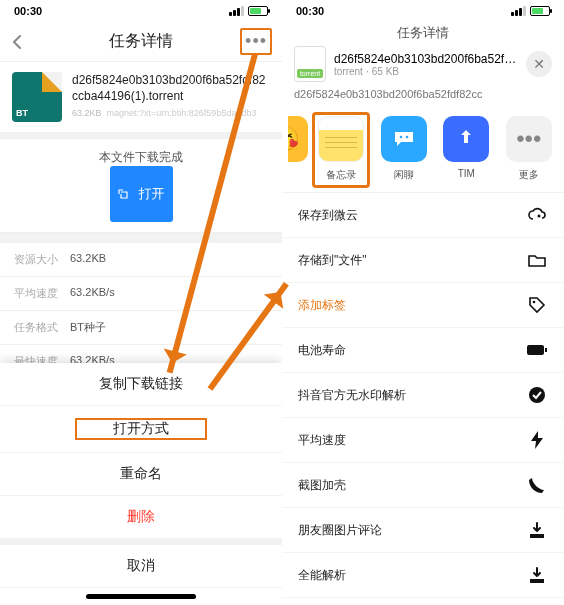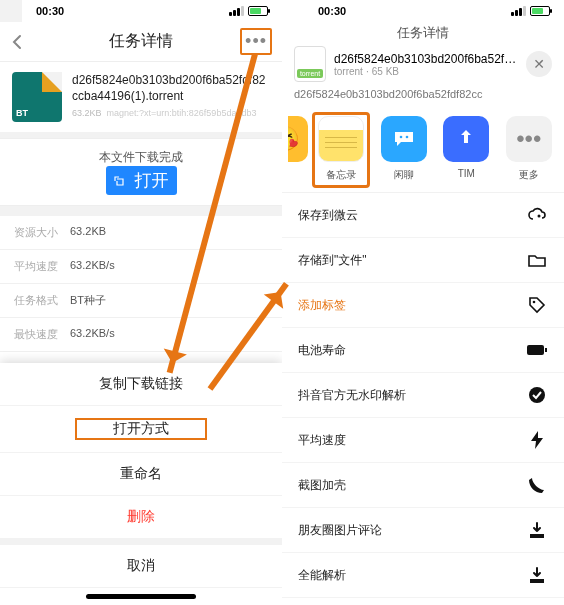--- a/index.html
+++ b/index.html
@@ -18,21 +18,20 @@
   
   .status-bar {
     height: 22px;
     display: flex;
     align-items: center;
     justify-content: space-between;
     padding: 0 14px;
     font-size: 11px;
     font-weight: 600;
     background: #fff;
-    margin-left: 22px;
   }
   .status-icons { display: flex; align-items: center; gap: 4px; }
   .sig-dots { display: flex; gap: 1px; align-items: flex-end; }
   .sig-dots span { width: 3px; background:#000; border-radius:1px; }
   .sig-dots span:nth-child(1){height:4px}
   .sig-dots span:nth-child(2){height:6px}
   .sig-dots span:nth-child(3){height:8px}
   .sig-dots span:nth-child(4){height:10px;background:#ccc}
   .battery {
     width: 20px; height: 10px; border:1px solid #000; border-radius:2px; position:relative;
@@ -58,21 +57,21 @@
   }
   .file-icon .bt { color:#fff; font-size:9px; font-weight:bold; }
   .file-icon::before { content:""; position:absolute; right:0; top:0; border-width:10px; border-style:solid; border-color:#f2f2f2 #f2f2f2 #e6a020 #e6a020;}
   .file-meta .name { font-size:12px; color:#222; word-break:break-all; line-height:1.35; }
   .file-meta .sub { font-size:9px; color:#bbb; margin-top:4px; overflow:hidden; white-space:nowrap; text-overflow:ellipsis; }
 
   .status-row {
     margin-top:6px; background:#fff; padding:10px 12px; display:flex; align-items:center; justify-content:space-between;
     font-size:12px; color:#555; border-top:1px solid #eee; border-bottom:1px solid #eee;flex-direction:column;
   }
-  .open-btn { background:#1f87ff; color:#fff; font-size:17px; padding:3px 8px; border-radius:3px; display:flex; align-items:center; gap:11px;}
+  .open-btn { background:#1f87ff; color:#fff; font-size:13px; padding:19px 8px; border-radius:3px; display:flex; align-items:center; gap:11px;}
 
   
   .info-list { margin-top:10px; background:#fff; }
   .info-row { display:flex; padding:9px 14px; font-size:11px; border-bottom:1px solid #f0f0f0; }
   .info-row .lbl { width:56px; color:#aaa; }
   .info-row .val { color:#555; }
 
   
   .sheet {
     position:absolute; left:0; right:0; bottom:0; background:#fff;

